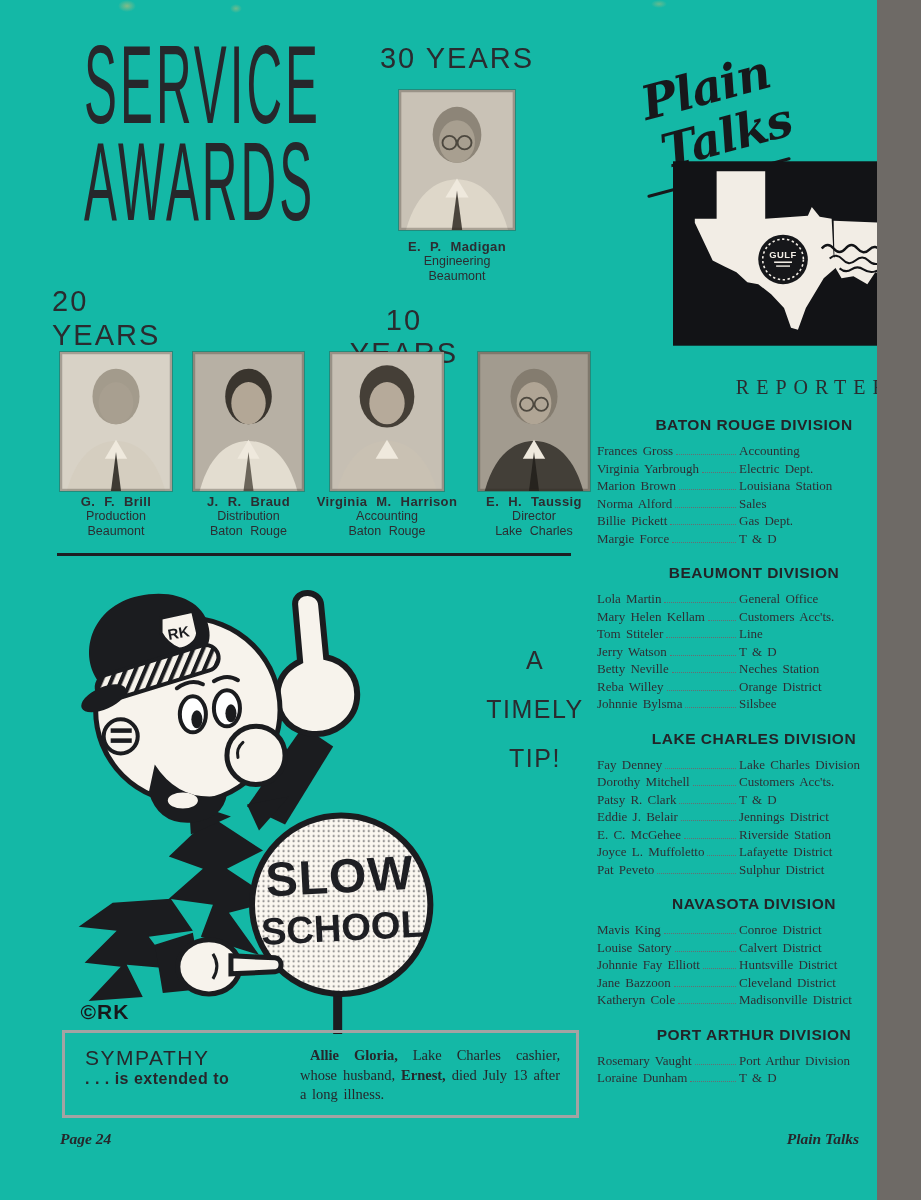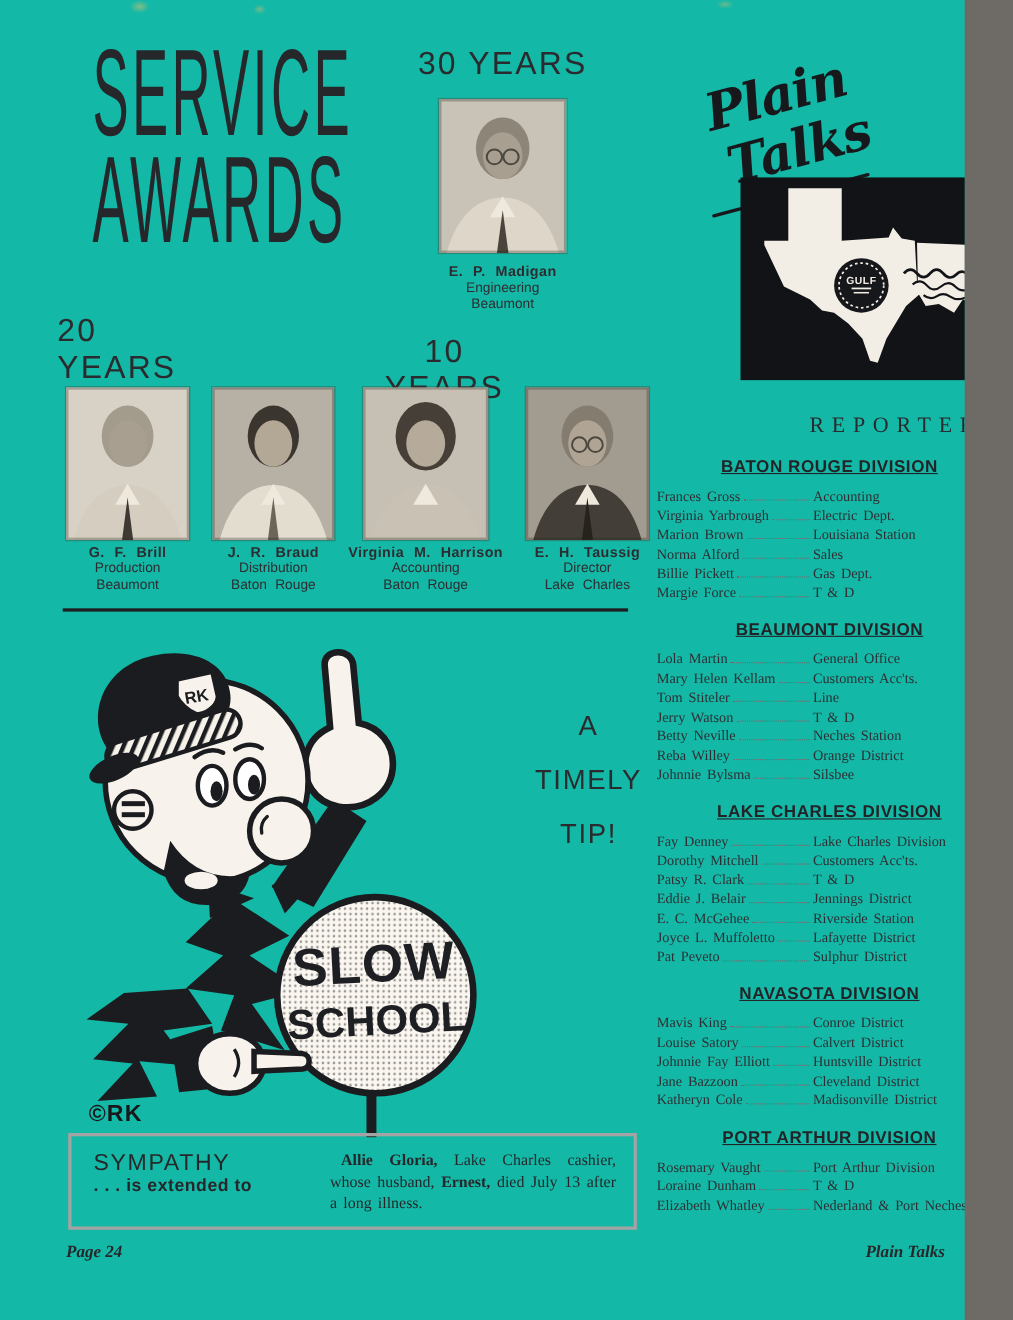--- a/index.html
+++ b/index.html
@@ -50,21 +50,21 @@
              color:#17181b;transform:rotate(-15deg);letter-spacing:-1px;white-space:nowrap;}
   .logo-w1{left:640px;top:60px;font-size:47px;}
   .logo-w2{left:660px;top:108px;font-size:47px;}
   .logo-swash{position:absolute;left:645px;top:176px;width:148px;height:3px;background:#17181b;transform:rotate(-15deg);border-radius:2px;}
 
   .map{position:absolute;left:673px;top:161px;width:234px;height:185px;}
   .seal-t{font-family:"Liberation Sans",sans-serif;font-weight:bold;font-size:9.5px;fill:#f2ede5;letter-spacing:.5px;}
 
   .rep-col{position:absolute;left:597px;top:376px;width:314px;}
   .rep-title{text-align:right;font-family:"Liberation Serif",serif;font-size:20px;letter-spacing:7px;padding-left:7px;color:#2a2b2f;}
-  .division-title{margin:17px 0 8px;text-align:center;font-size:15.5px;letter-spacing:.5px;font-weight:bold;color:#232428;text-decoration:underline;}
+  .division-title{margin:17px 0 8px;text-align:center;font-size:15.5px;letter-spacing:.5px;font-weight:bold;color:#232428;}
   .rep-row{display:flex;align-items:baseline;font-family:"Liberation Serif",serif;font-size:13px;
            line-height:17.5px;color:#2e2f34;word-spacing:2px;}
   .rep-name{white-space:nowrap;}
   .rep-leader{flex:1;border-bottom:1.5px dotted #6a6b70;margin:0 3px 3px 3px;min-width:8px;}
   .rep-dept{width:172px;white-space:nowrap;}
 
   .footer{position:absolute;font-family:"Liberation Serif",serif;font-weight:bold;font-style:italic;font-size:15.5px;color:#26272b;}
   .footer-l{left:60px;top:1130px;}
   .footer-r{right:18px;top:1130px;}
 </style>
@@ -425,25 +425,20 @@
             <div class="rep-row">
               <span class="rep-name">Rosemary Vaught</span>
               <span class="rep-leader"></span>
               <span class="rep-dept">Port Arthur Division</span>
             </div>
             <div class="rep-row">
               <span class="rep-name">Loraine Dunham</span>
               <span class="rep-leader"></span>
               <span class="rep-dept">T &amp; D</span>
             </div>
-            <div class="rep-row">
-              <span class="rep-name">Elizabeth Whatley</span>
-              <span class="rep-leader"></span>
-              <span class="rep-dept">Nederland &amp; Port Neches</span>
-            </div>
           </div>
         </section>
       </div>
   </div>
 
   <div class="footer footer-l">Page 24</div>
   <div class="footer footer-r">Plain Talks</div>
 
 </div>
 

